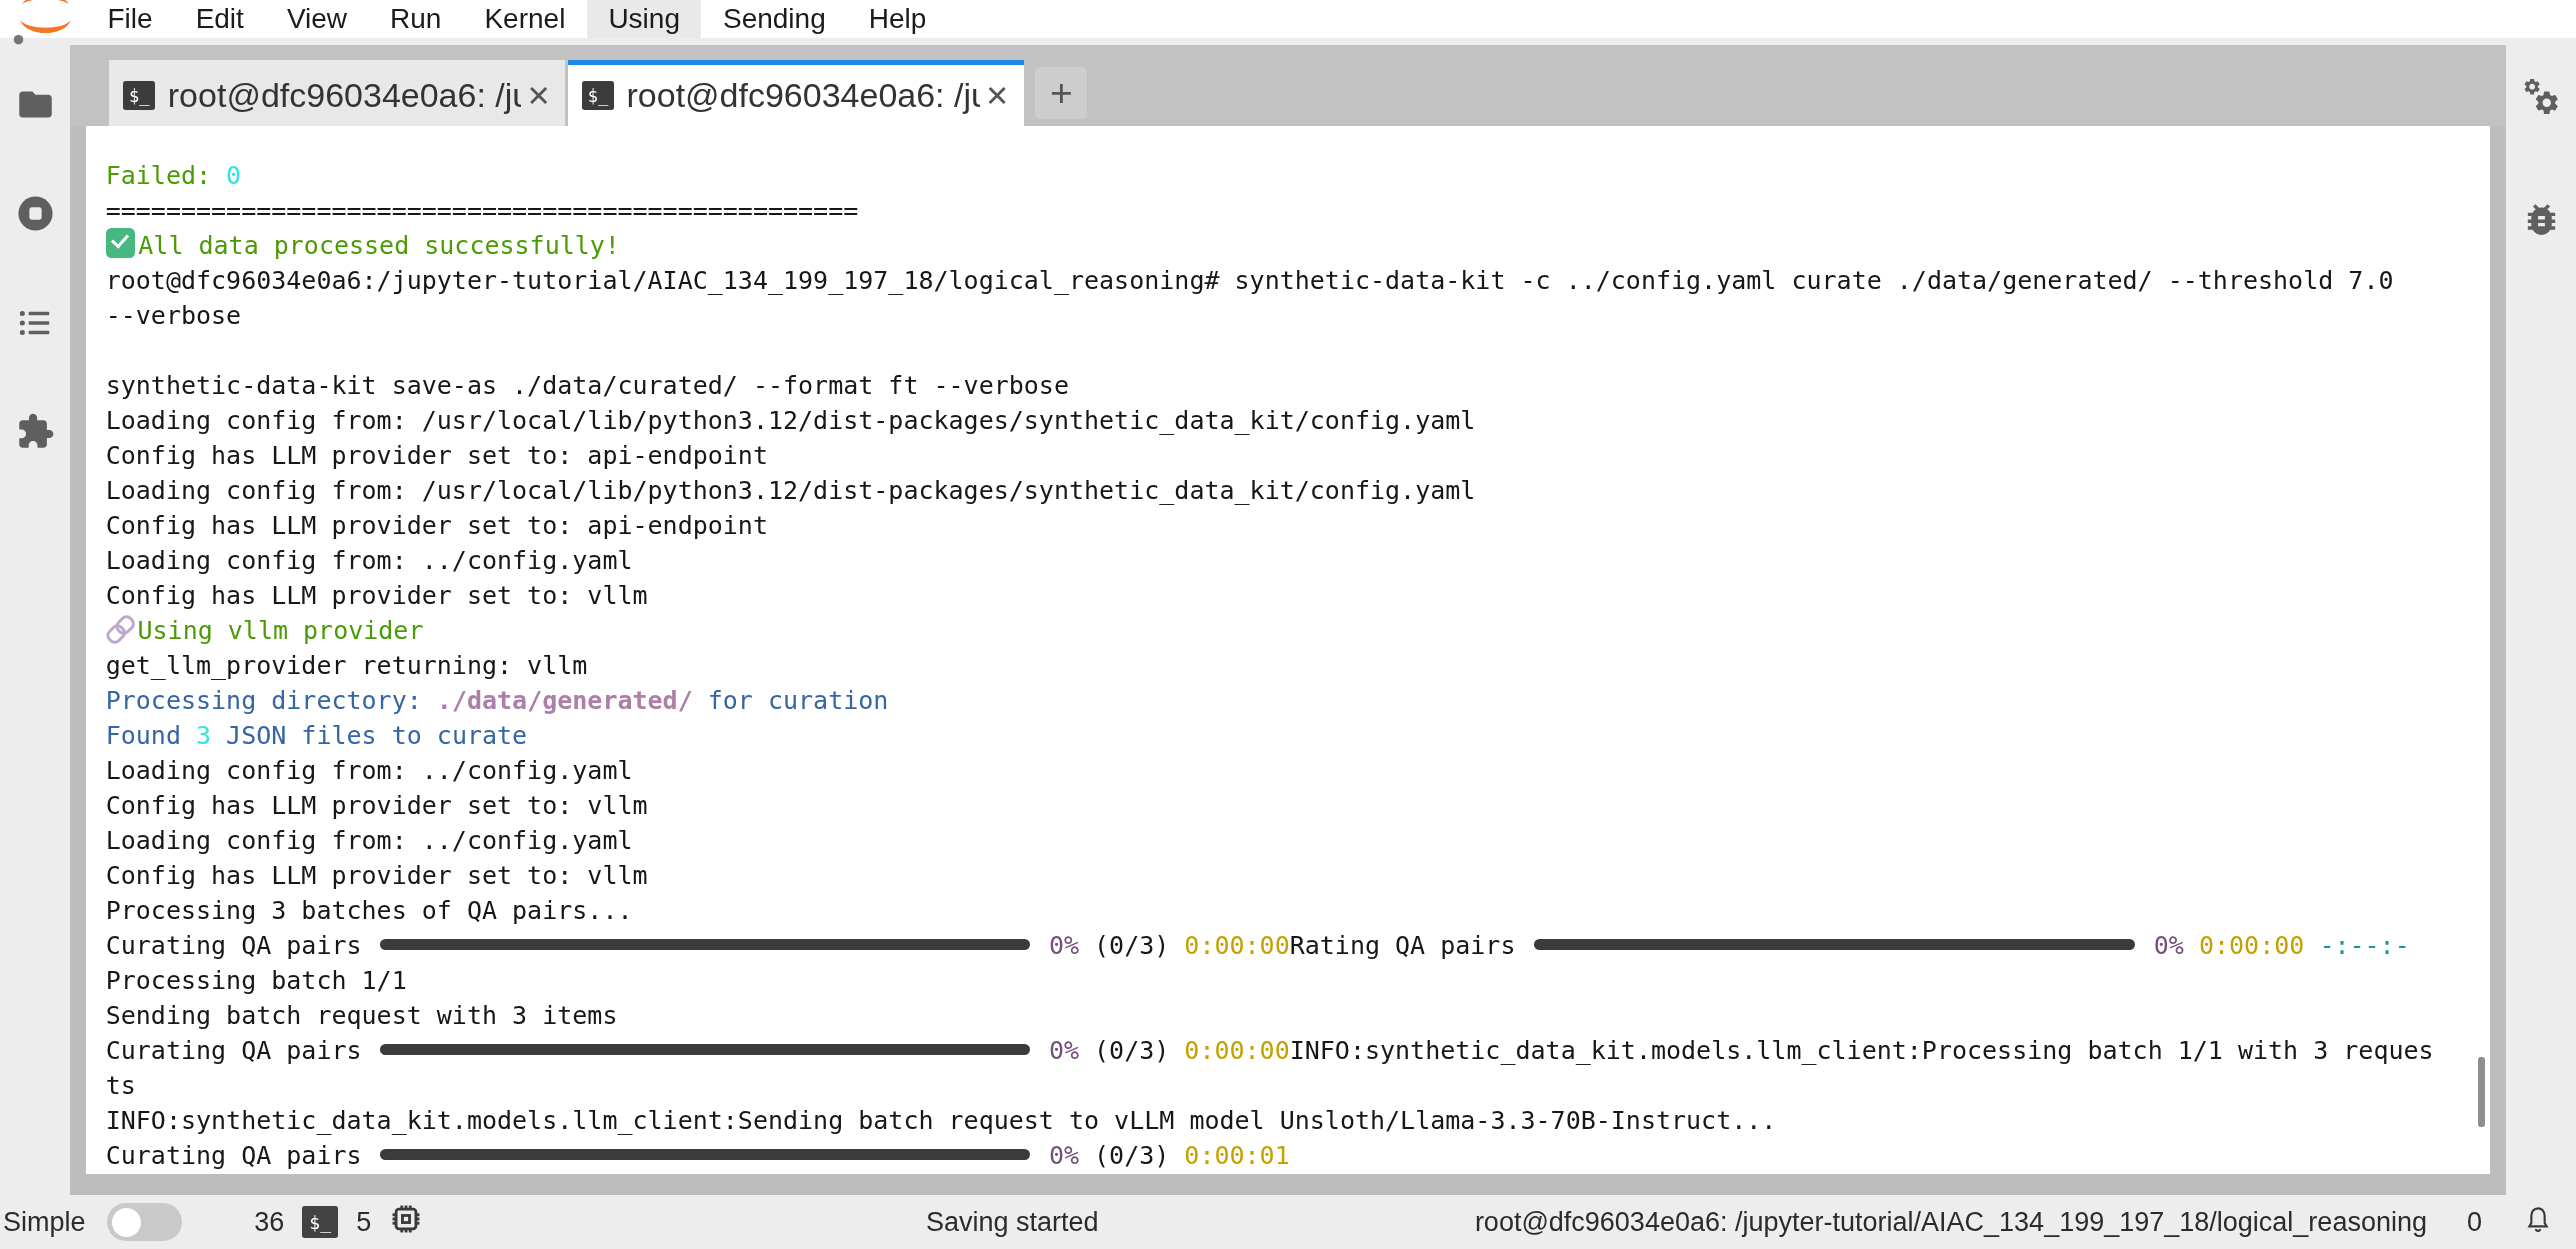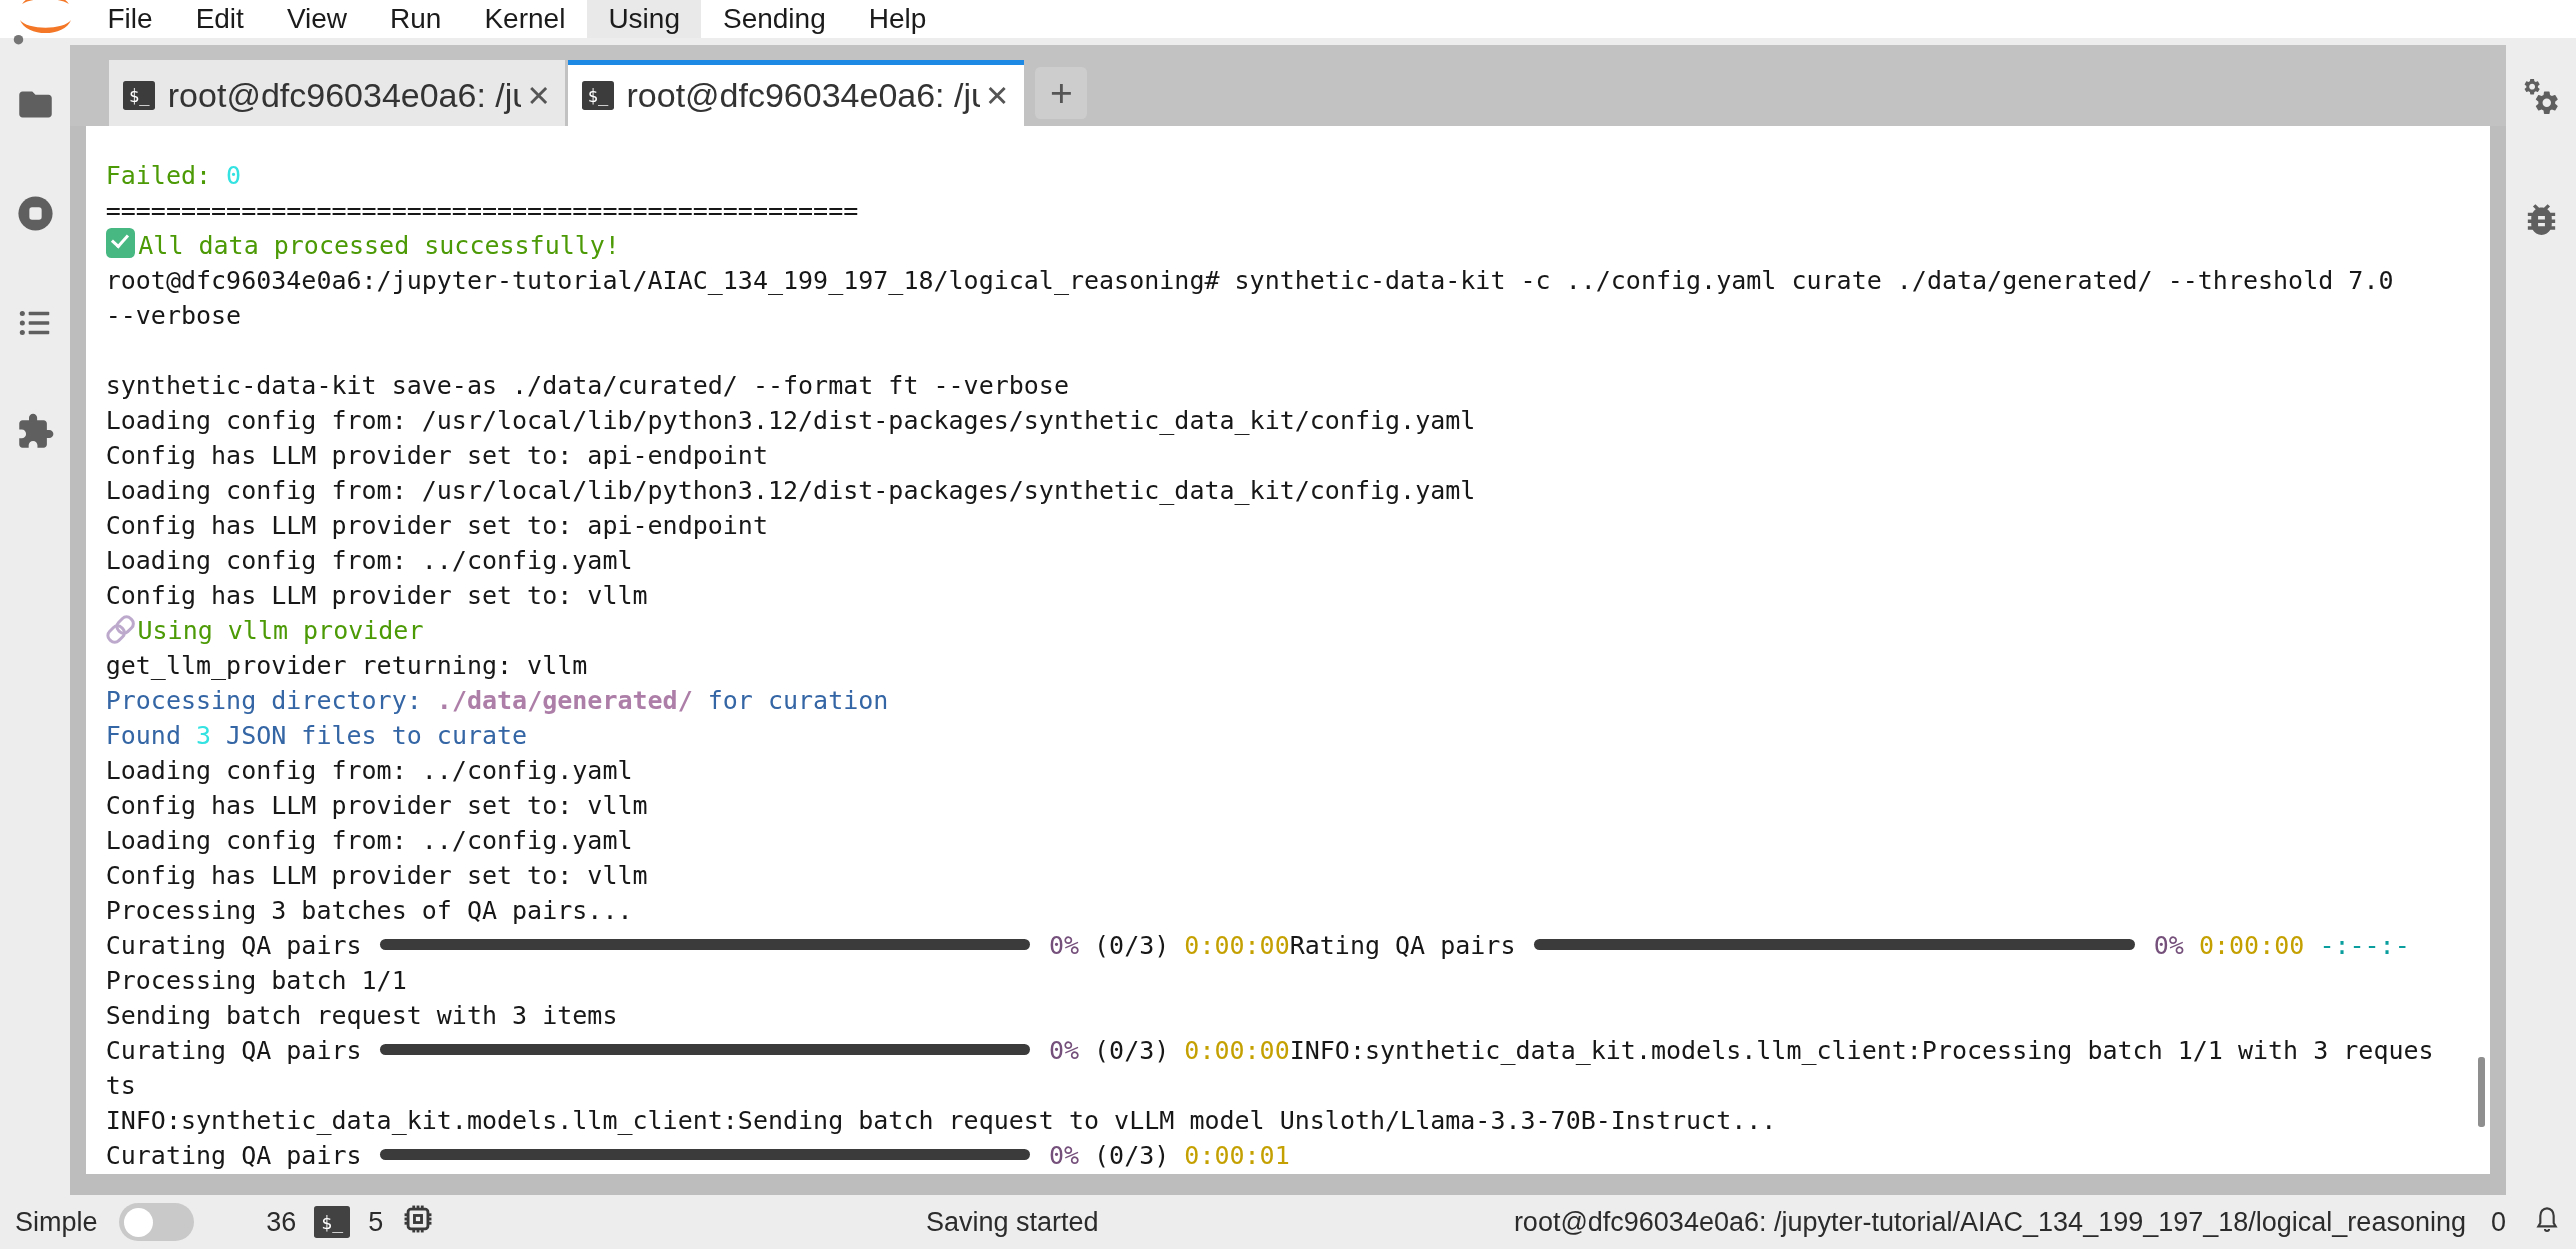--- a/index.html
+++ b/index.html
@@ -68,33 +68,33 @@
   .ticon.link-icon::before, .ticon.link-icon::after{ content:""; position:absolute;
     width:14.3px; height:9.8px; border:3.6px solid #bca9cc; border-radius:7.2px;
     transform:rotate(-45deg); }
   .ticon.link-icon::before{ left:0; top:12.5px; }
   .ticon.link-icon::after{ left:9px; top:3.6px; }
   .scroll-thumb{ position:absolute; right:5.4px; bottom:47px; width:6.3px; height:70px;
     background:#8f8f8f; border-radius:2.7px; }
   
   .statusbar{ position:absolute; left:0; right:0; bottom:0; height:54px;
     background:#ededed; display:flex; align-items:center; font-size:27px;
-    color:#2b2b2b; padding:0 15px;border-radius:19px; }
+    color:#2b2b2b; padding:0 3px;border-radius:19px; }
   .sb-left{ display:flex; align-items:center; gap:18px; }
   .toggle{ width:75px; height:38px; background:#c9c9c9; border-radius:19px;
     position:relative; margin-left:3.6px; }
   .toggle .knob{ position:absolute; left:4.5px; top:4.5px; width:29px; height:29px;
     background:#fff; border-radius:50%; }
   .sb-gap{ width:36px; }
   .sb-term-badge{ width:36px; height:32px; background:#424242; border-radius:2.7px;
     color:#fff; font-family:"DejaVu Sans Mono", monospace; font-size:18px;
     display:flex; align-items:center; justify-content:center; }
   .sb-center{ position:absolute; left:926px; }
-  .sb-right{ position:absolute; right:13px; display:flex; align-items:center;
-    gap:25px; }
+  .sb-right{ position:absolute; right:22px; display:flex; align-items:center;
+    gap:40px; }
   .sb-right svg{ stroke:#3a3a3a; fill:none; stroke-width:1.6; }
   .chip-icon svg{ fill:none; stroke:#3a3a3a; stroke-width:2; }
 </style>
 </head>
 <body>
 
 <div class="menubar">
   <div class="logo">
     <svg width="73" height="73" viewBox="0 0 100 100">
       <path d="M18 30 C30 12, 70 12, 82 30 C68 21, 32 21, 18 30 Z" fill="#F37726"></path>

